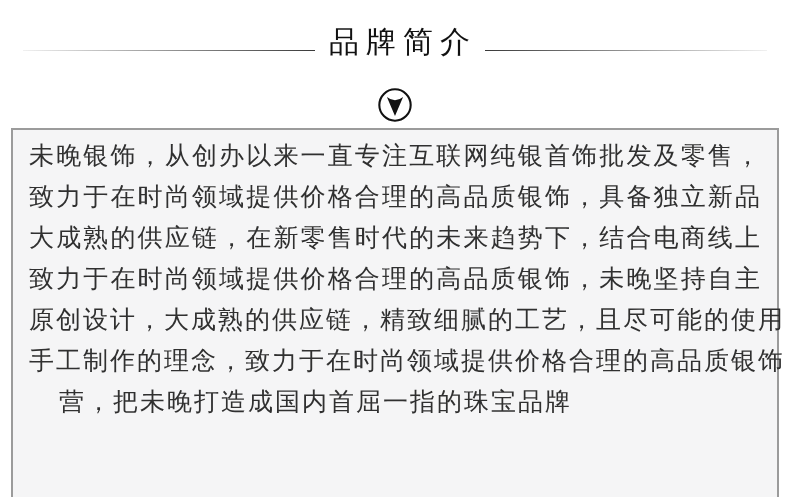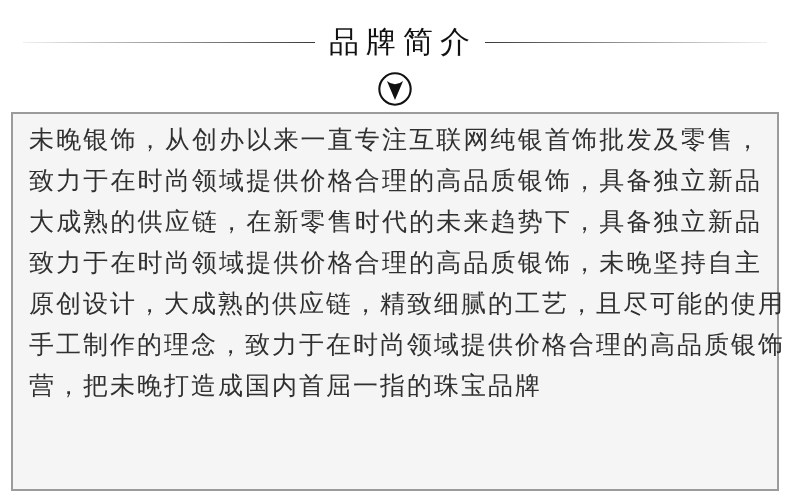--- a/index.html
+++ b/index.html
@@ -32,21 +32,21 @@
   .divider.right {
     width: 282px;
     background: linear-gradient(to left, rgba(0,0,0,0.06), #3a3a3a);
   }
   .title {
     font-size: 30px;
     font-weight: 400;
     color: #111111;
     letter-spacing: 7px;
     line-height: 32px;
-    margin: 0 8px 0 14px;
+    margin: 0 8px 16px 14px;
     white-space: nowrap;
   }
   
   .arrow-wrap {
     margin-top: 12px;
     display: flex;
     justify-content: center;
   }
   .arrow-wrap svg { display: block; }
   
@@ -61,20 +61,21 @@
     font-size: 25px;
     line-height: 41px;
     color: #303030;
     letter-spacing: 2px;
     text-align: justify;
     text-align-last: justify;
     white-space: nowrap;
   }
   .intro-line:last-child {
     text-align-last: left;
+    margin-left: 30px;
   }
 </style>
 </head>
 <body>
 
 <div class="page">
 
   <div class="header">
     <span class="divider left"></span>
     <h1 class="title">品牌简介</h1>
@@ -84,20 +85,20 @@
   <div class="arrow-wrap">
     <svg width="38" height="38" viewBox="0 0 40 40">
       <circle cx="20" cy="20" r="16.5" fill="none" stroke="#111111" stroke-width="2.2"></circle>
       <path d="M 11.5 11.5 Q 20 18.5 28.5 11.5 Q 24.5 21 20 31.5 Q 15.5 21 11.5 11.5 Z" fill="#111111"></path>
     </svg>
   </div>
 
   <div class="intro-box">
       <div class="intro-line">未晚银饰，从创办以来一直专注互联网纯银首饰批发及零售，</div>
       <div class="intro-line">致力于在时尚领域提供价格合理的高品质银饰，具备独立新品</div>
-      <div class="intro-line">大成熟的供应链，在新零售时代的未来趋势下，具备独立新品</div>
+      <div class="intro-line">大成熟的供应链，在新零售时代的未来趋势下，结合电商线上</div>
       <div class="intro-line">致力于在时尚领域提供价格合理的高品质银饰，未晚坚持自主</div>
       <div class="intro-line">原创设计，大成熟的供应链，精致细腻的工艺，且尽可能的使用</div>
       <div class="intro-line">手工制作的理念，致力于在时尚领域提供价格合理的高品质银饰</div>
       <div class="intro-line">营，把未晚打造成国内首屈一指的珠宝品牌</div>
     </div>
 
 </div>
 
 </body></html>

